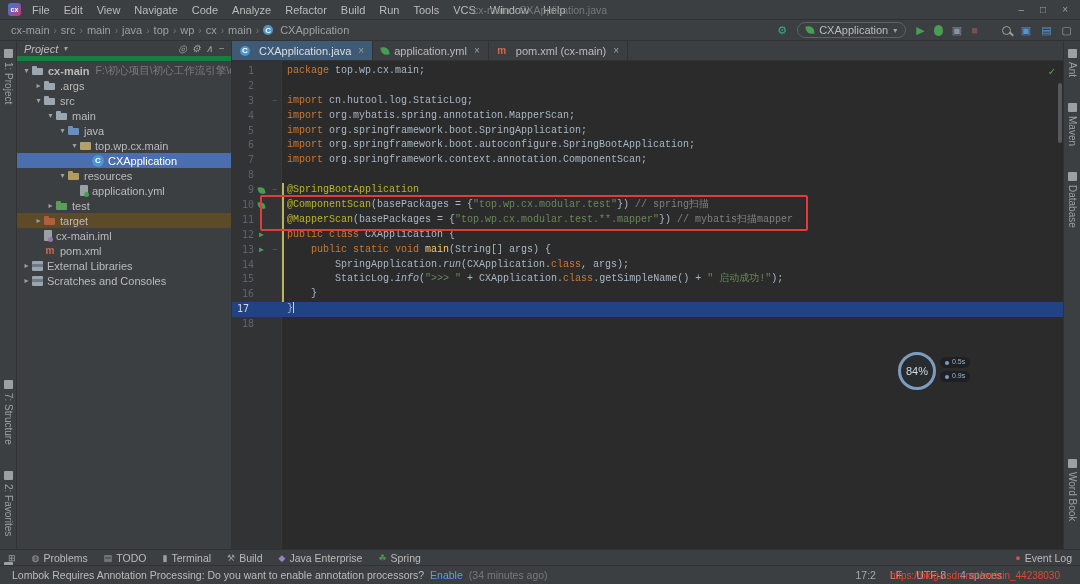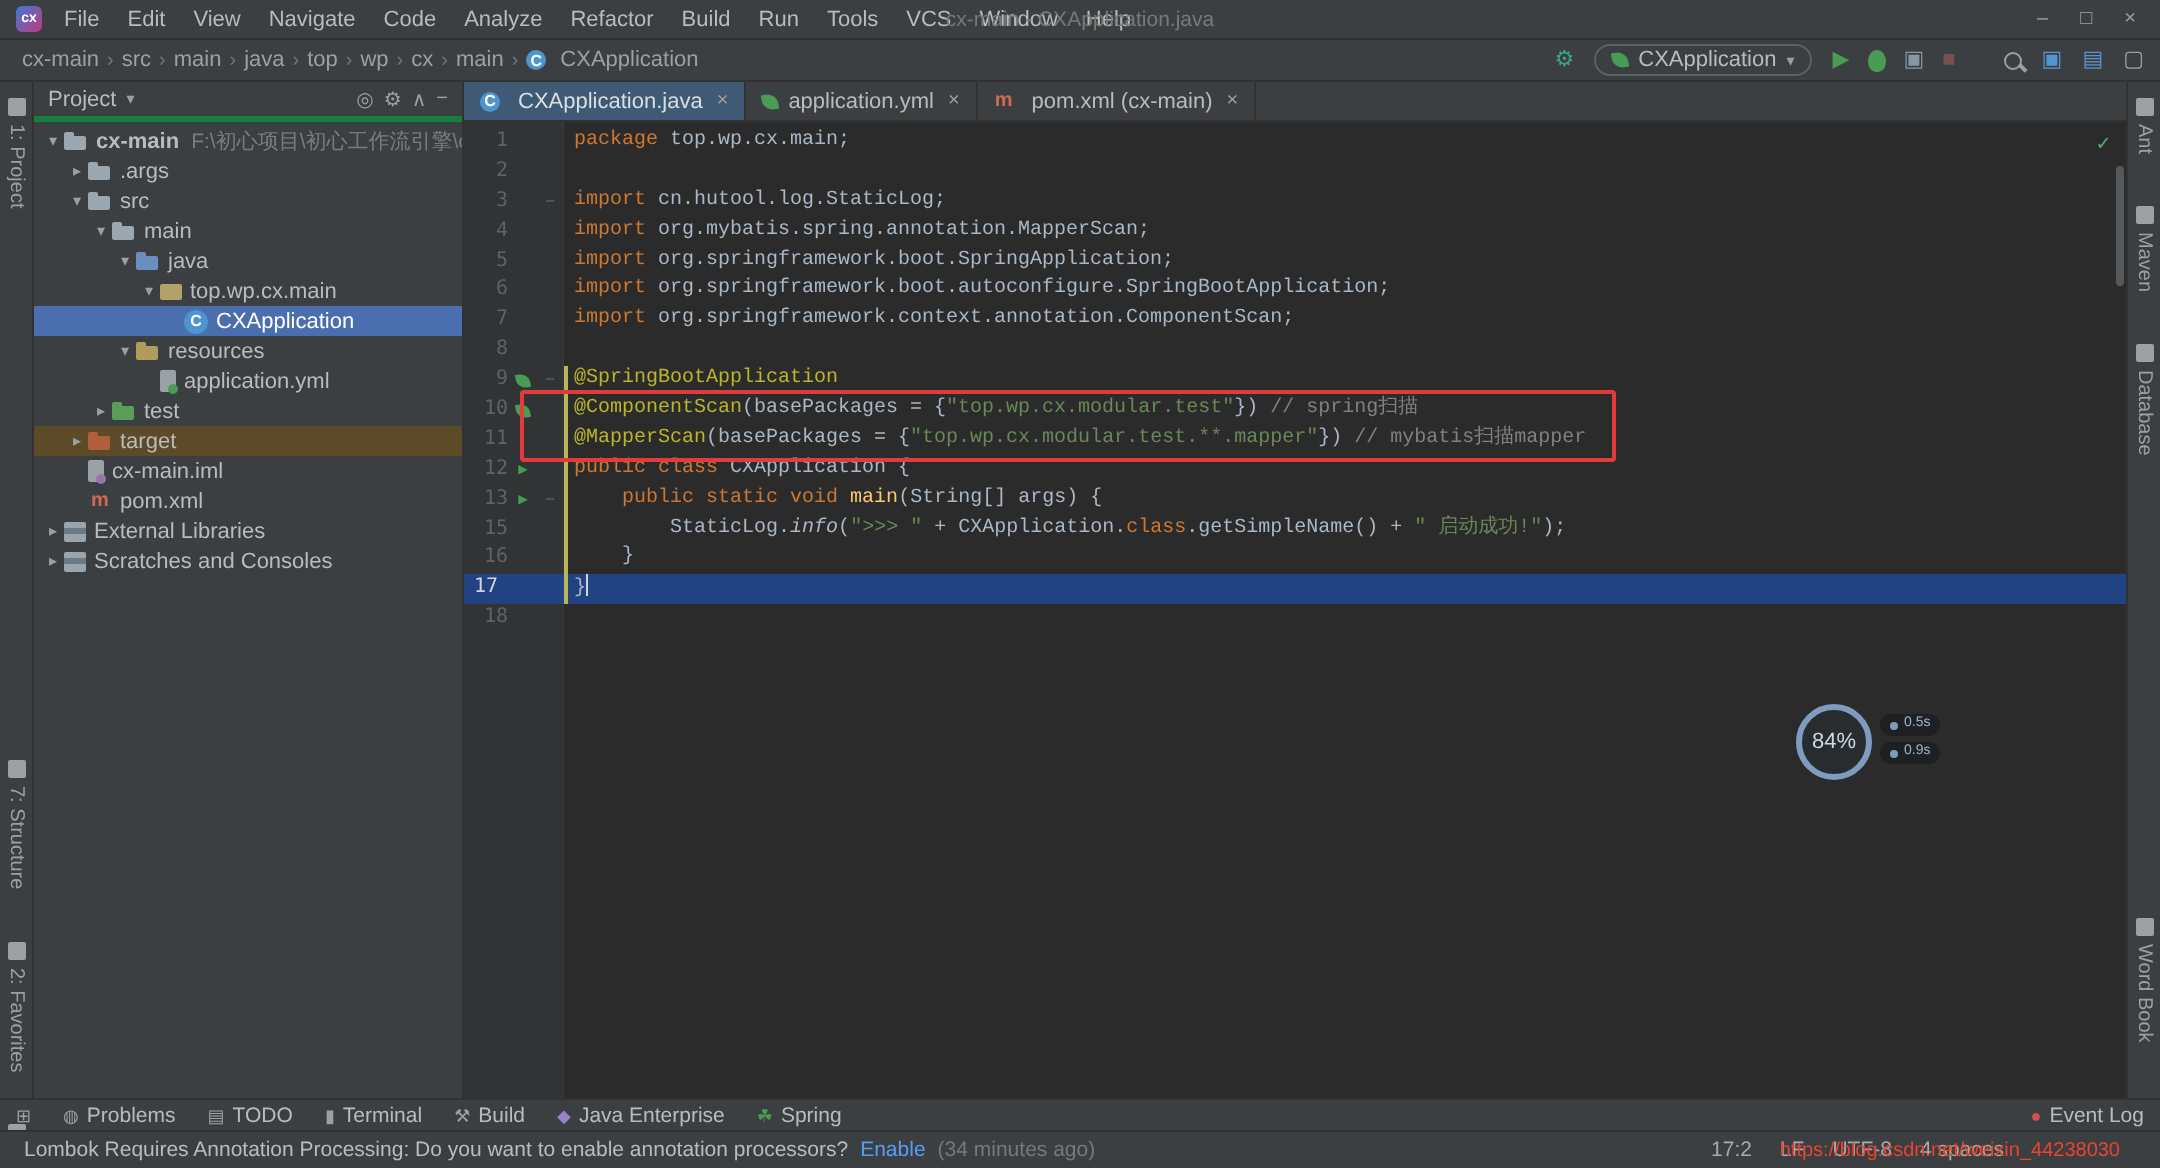--- a/index.html
+++ b/index.html
@@ -48,21 +48,21 @@
   .stripe-item { display:flex; flex-direction:column; align-items:center; gap:4px; cursor:default; }
   .stripe-ic { width:9px; height:9px; background:#9da0a2; border-radius:1px; }
   .stripe-label { writing-mode:vertical-rl; font-size:10px; color:#9da0a2; white-space:nowrap; }
   .stripe.left .stripe-item:nth-child(2) { margin-top:250px; }
   .stripe.right .stripe-item:last-child { margin-top:auto; margin-bottom:28px; }
 
   
   .project-panel { width:215px; background:#3c3f41; border-right:1px solid #323232;
     display:flex; flex-direction:column; }
   .panel-header { height:20px; display:flex; align-items:center; gap:5px;
-    padding:0 7px; font-size:11px; color:#bbbbbb; border-bottom:3px solid #15803d; }
+    padding:0 7px; font-size:11px; color:#bbbbbb; border-bottom:5px solid #15803d;font-style:italic; }
   .panel-header .spacer { flex:1; }
   .ph-ic { color:#9da0a2; font-size:10px; cursor:default; }
   .tree { flex:1; overflow:hidden; padding-top:2px; font-size:11px; }
   .tree-row { display:flex; align-items:center; height:15px; white-space:nowrap; cursor:default; }
   .tree-row.selected { background:#4b6eaf; color:#ffffff; }
   .tree-row.hl { background:#5c4a28; }
   .chev { width:11px; flex:none; text-align:center; color:#9da0a2; font-size:8px; }
   .hint { color:#7b7b7b; margin-left:6px; font-size:10.5px; }
 
   .ti { width:12px; height:12px; flex:none; margin-right:4px; display:inline-flex;
@@ -480,20 +480,28 @@
               <span class="lnum">13</span>
               <span class="gicon">
                 <span class="run">▶</span>
               </span>
               <span class="gfold">−</span>
             </div>
             <div class="code-text"><span class="tk-d">    </span><span class="tk-k">public static void </span><span class="tk-m">main</span><span class="tk-d">(String[] args) {</span></div>
           </div>
           <div class="code-row">
             <div class="gutter-cell">
+              <span class="lnum">14</span>
+              <span class="gicon"></span>
+              <span class="gfold"></span>
+            </div>
+            <div class="code-text"><span class="tk-d">        SpringApplication.</span><span class="tk-i">run</span><span class="tk-d">(CXApplication.</span><span class="tk-k">class</span><span class="tk-d">, args);</span></div>
+          </div>
+          <div class="code-row">
+            <div class="gutter-cell">
               <span class="lnum">15</span>
               <span class="gicon"></span>
               <span class="gfold"></span>
             </div>
             <div class="code-text"><span class="tk-d">        StaticLog.</span><span class="tk-i">info</span><span class="tk-d">(</span><span class="tk-s">"&gt;&gt;&gt; "</span><span class="tk-d"> + CXApplication.</span><span class="tk-k">class</span><span class="tk-d">.getSimpleName() + </span><span class="tk-s">" 启动成功!"</span><span class="tk-d">);</span></div>
           </div>
           <div class="code-row">
             <div class="gutter-cell">
               <span class="lnum">16</span>
               <span class="gicon"></span>

